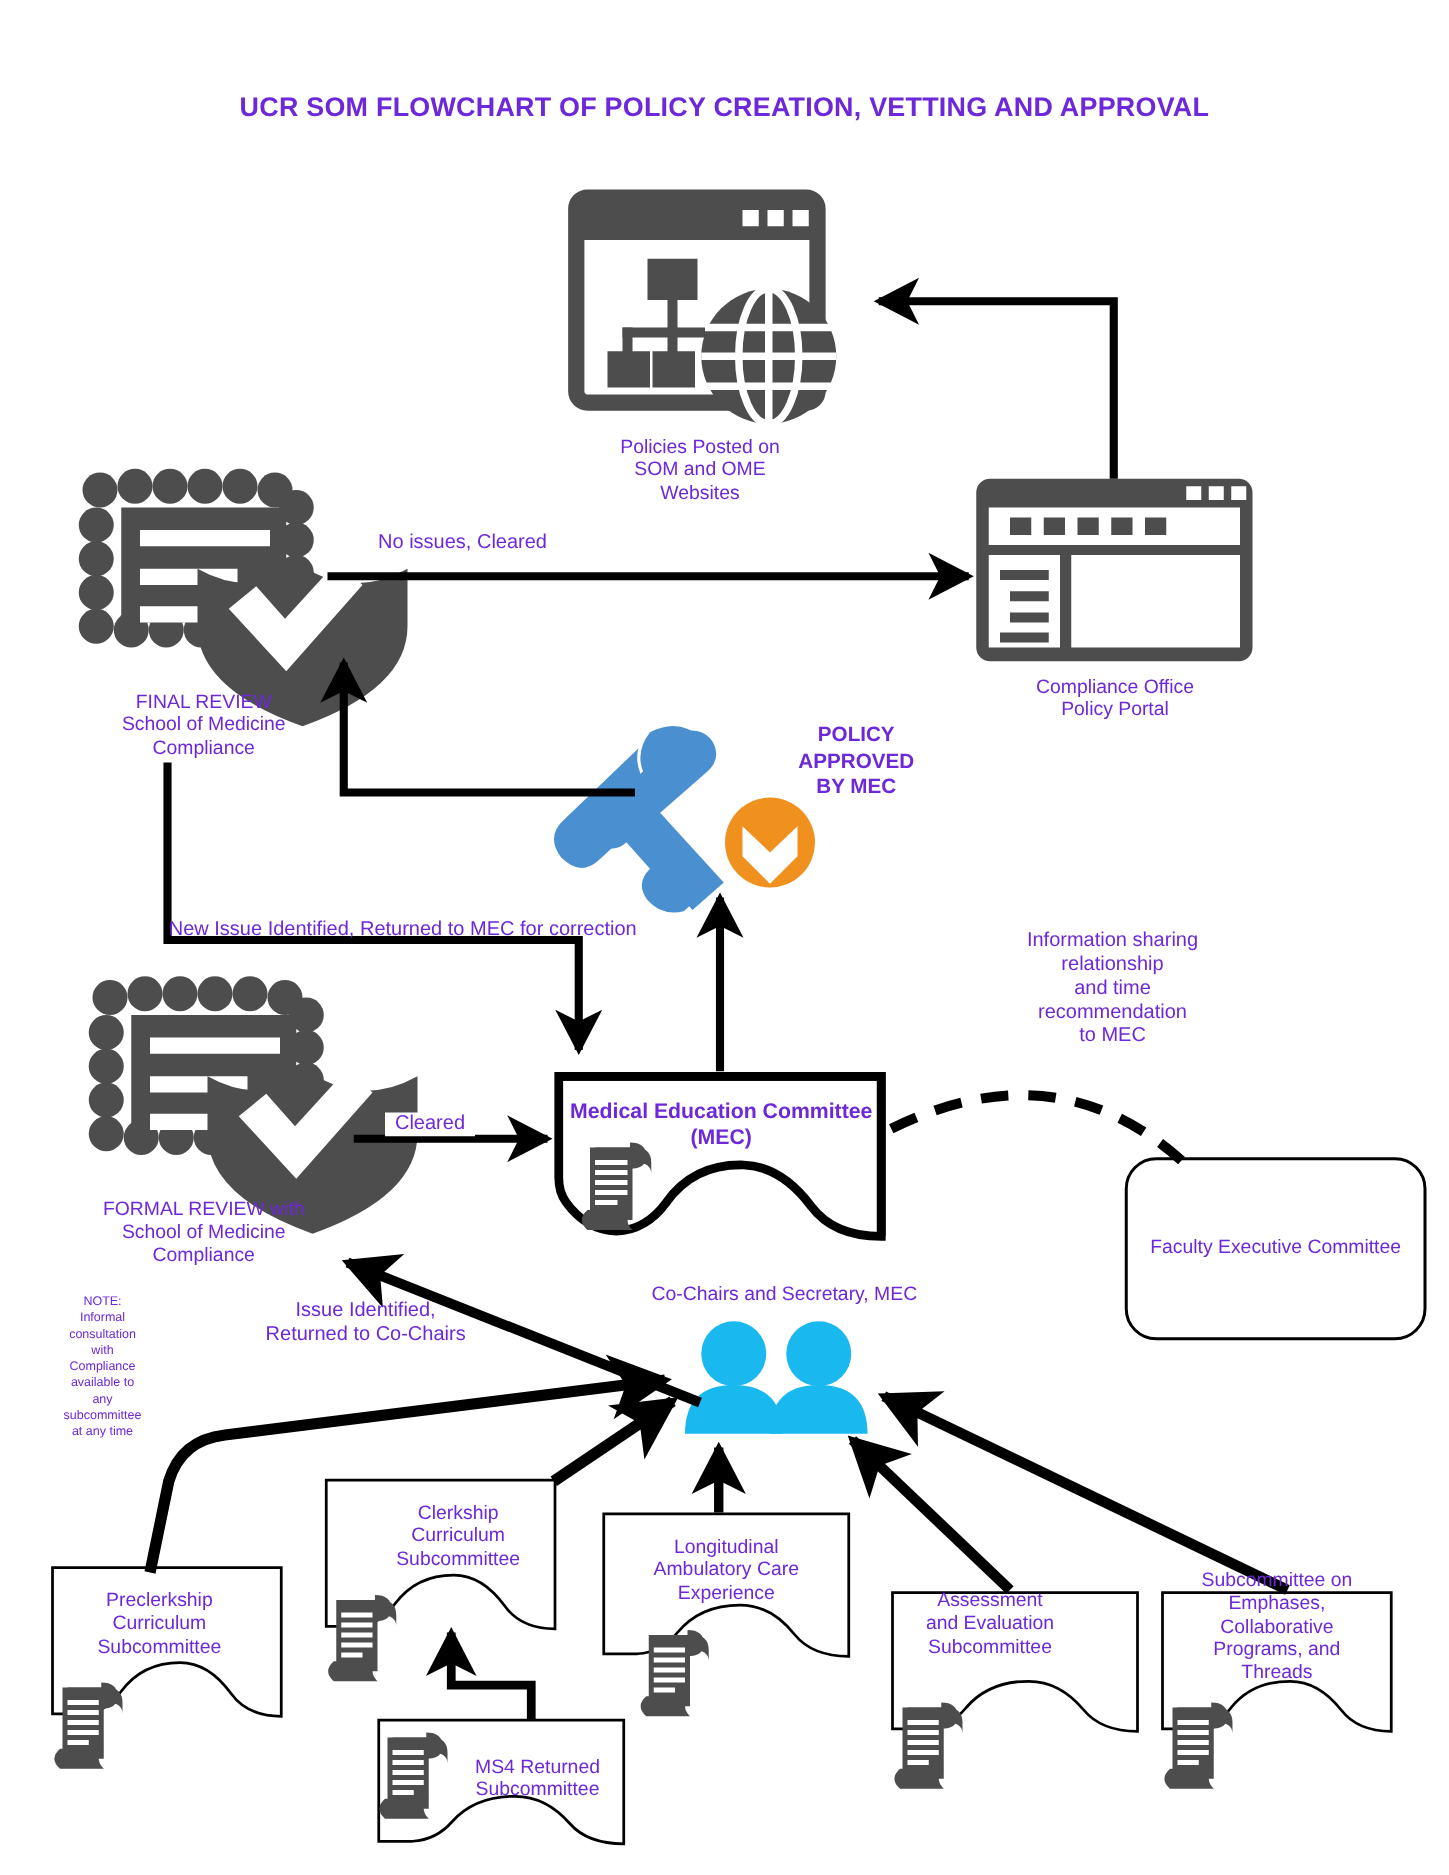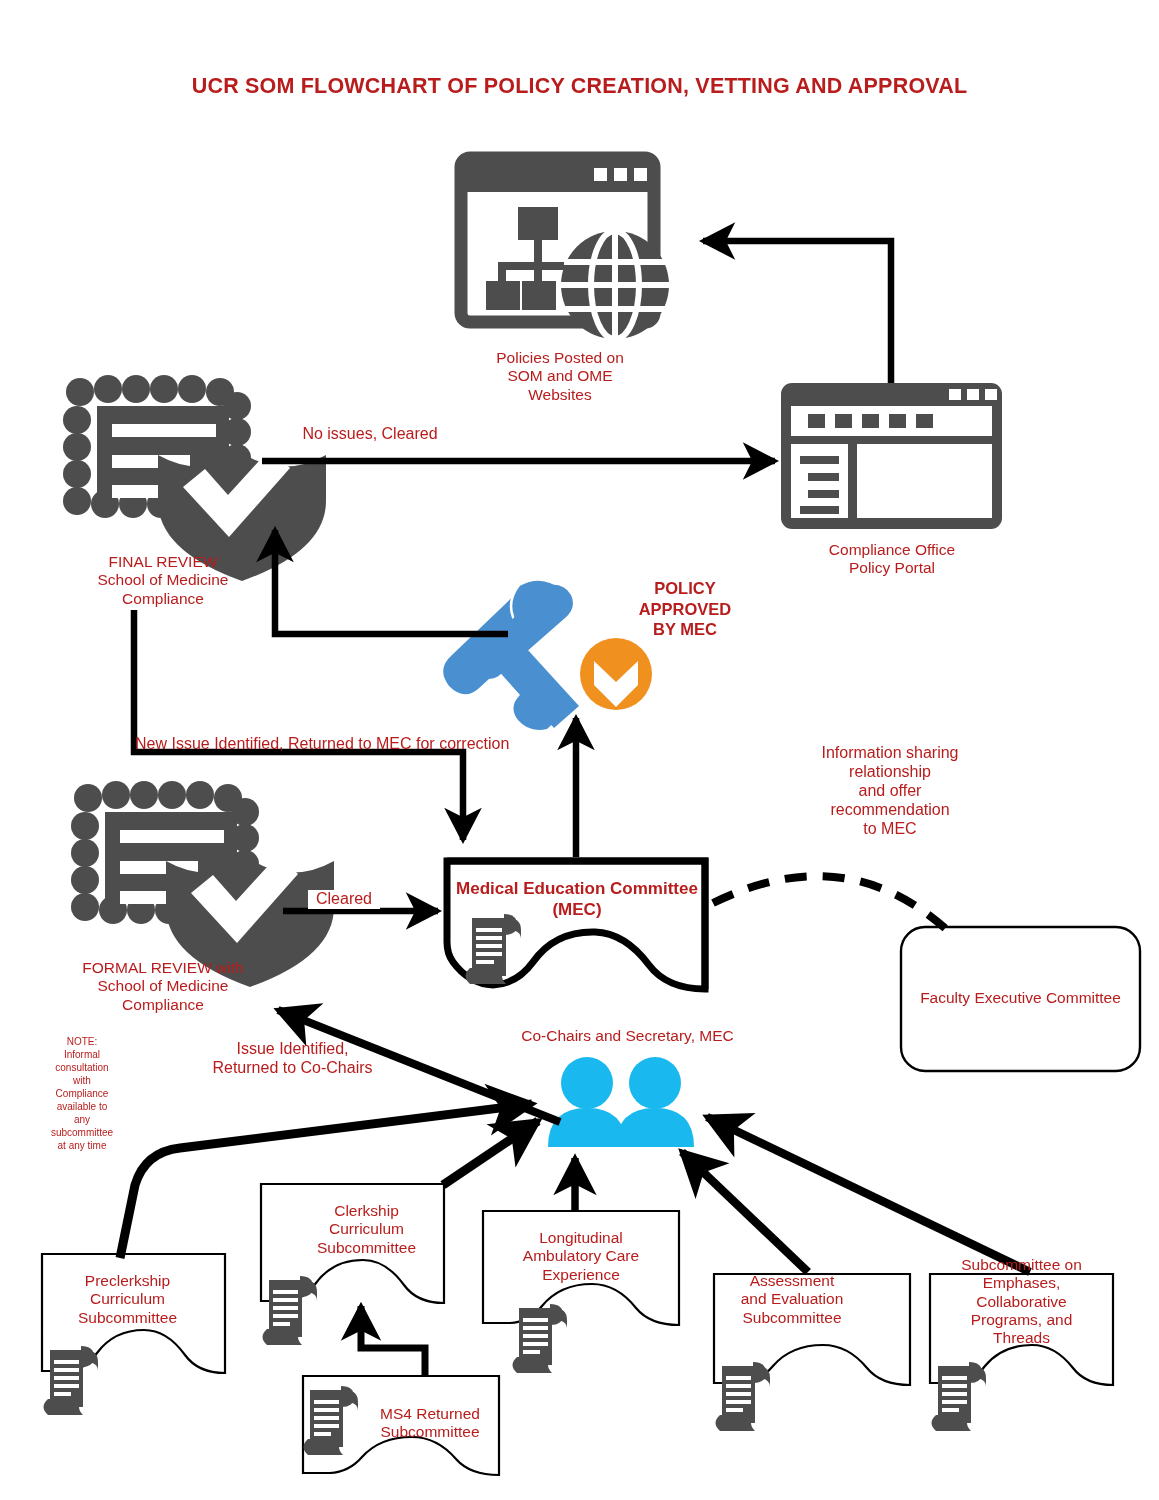--- a/index.html
+++ b/index.html
@@ -1,19 +1,19 @@
 <!DOCTYPE html>
 <html><head>
 <meta charset="utf-8">
 <style>
   html,body{margin:0;padding:0;background:#ffffff;}
   body{width:1159px;height:1500px;font-family:"Liberation Sans",sans-serif;overflow:hidden;}
   #stage{position:relative;width:1159px;height:1500px;background:#fff;}
   svg#canvas{position:absolute;left:0;top:0;width:1159px;height:1500px;}
-  .lbl{position:absolute;text-align:center;color:#b91c1c;line-height:1.18;}
+  .lbl{position:absolute;text-align:center;color:#6d28d9;line-height:1.18;}
   .t-title{font-size:21.5px;font-weight:bold;letter-spacing:.2px;}
   .t-node{font-size:15.5px;}
   .t-edge{font-size:16px;}
   .t-bold{font-weight:bold;font-size:16.5px;line-height:1.25;}
   .t-mec{font-weight:bold;font-size:17px;line-height:1.22;}
   .t-note{font-size:10px;line-height:1.3;}
 </style>
 </head>
 <body>
 
@@ -341,21 +341,21 @@
   <div class="lbl t-edge" style="left:292px;top:890px;width:72px;background:#fff;margin-left:16px;">Cleared</div>
 
   <div class="lbl t-edge" style="left:165px;top:1040px;width:255px;">
     <div>Issue Identified,</div>
     <div>Returned to Co-Chairs</div>
   </div>
 
   <div class="lbl t-edge" style="left:790px;top:744px;width:200px;">
     <div>Information sharing</div>
     <div>relationship</div>
-    <div>and offer</div>
+    <div>and time</div>
     <div>recommendation</div>
     <div>to MEC</div>
   </div>
 
   <div class="lbl t-node" style="left:42px;top:1272px;width:171px;">
     <div>Preclerkship</div>
     <div>Curriculum</div>
     <div>Subcommittee</div>
   </div>
 

